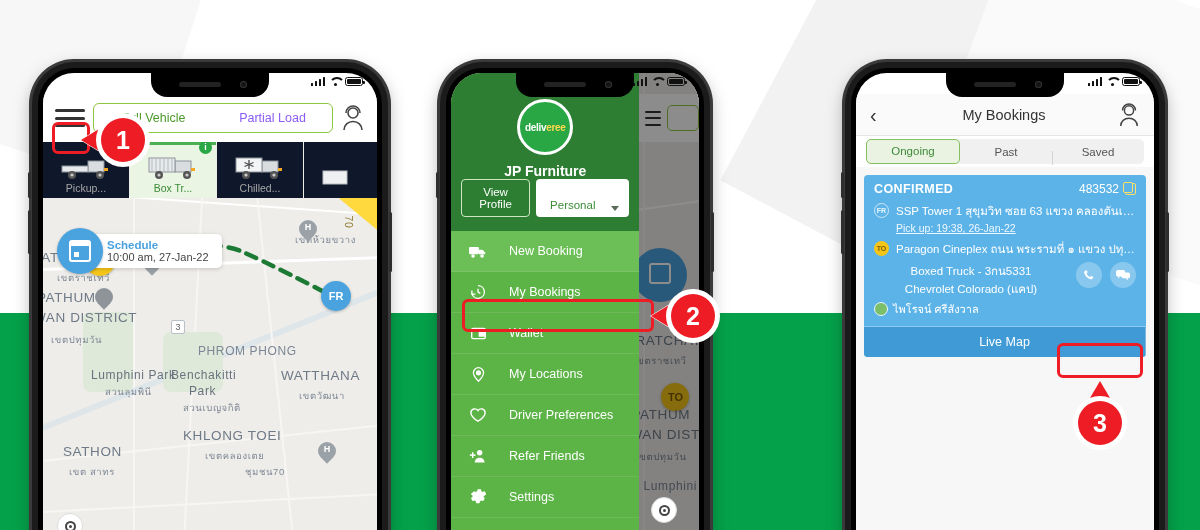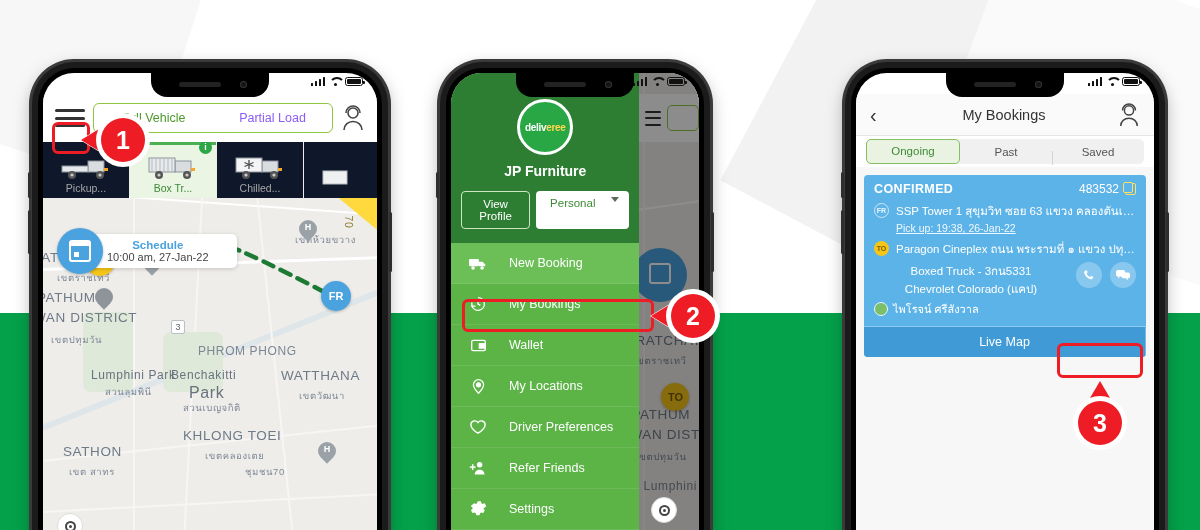--- a/index.html
+++ b/index.html
@@ -80,22 +80,22 @@
   .veh-i { position:absolute; top:-1px; right:4px; width:13px; height:13px; border-radius:50%;
            background:#2aa745; color:#fff; font-size:9px; line-height:13px; text-align:center; font-weight:bold; }
   .truck { width:56px; height:26px; position:relative; margin-bottom:1px; }
 
   .sched { position:absolute; left:14px; top:86px; z-index:14; display:flex; align-items:center; }
   .sched-circ { width:46px; height:46px; border-radius:50%; background:#4aa3df; display:flex;
                 align-items:center; justify-content:center; z-index:2; box-shadow:0 1px 3px rgba(0,0,0,.25); }
   .cal-ic { width:22px; height:21px; border:2.4px solid #fff; border-radius:3px; position:relative; }
   .cal-ic::before { content:""; position:absolute; left:-2.4px; right:-2.4px; top:-2.4px; height:6px; background:#fff; border-radius:3px 3px 0 0; }
   .cal-ic::after { content:""; position:absolute; left:3px; bottom:3px; width:5px; height:5px; background:#fff; }
-  .sched-box { background:#fff; border-radius:5px; padding:5px 28px 5px 18px; margin-left:-14px;
-               box-shadow:0 1px 4px rgba(0,0,0,.18);text-align:center; }
+  .sched-box { background:#fff; border-radius:5px; padding:5px 13px 5px 18px; margin-left:-14px;
+               box-shadow:0 1px 4px rgba(0,0,0,.18); }
   .sched-box .t1 { font-size:11.5px; color:#4aa3df; font-weight:bold; }
   .sched-box .t2 { font-size:11px; color:#444; }
 
   .pin { position:absolute; width:18px; height:24px; }
   .pin .head { position:absolute; left:0; top:0; width:18px; height:18px; border-radius:50% 50% 50% 0;
                transform:rotate(-45deg); background:#9aa2a8; }
   .pin .glyph { position:absolute; left:0; top:2px; width:18px; text-align:center; font-size:9px; color:#fff; font-weight:bold; }
   .circpin { position:absolute; width:30px; height:30px; border-radius:50%; color:#fff; font-size:11px;
              font-weight:bold; display:flex; align-items:center; justify-content:center;
              box-shadow:0 1px 3px rgba(0,0,0,.25); }
@@ -106,26 +106,26 @@
   .locbtn .d::after{content:"";position:absolute;inset:2px;background:#444;border-radius:50%;}
 
   
   #phone2 { left:440px; top:62px; width:270px; height:530px; }
   .p2-menu { position:absolute; top:0; left:0; width:76%; bottom:0; background:#5cb346; z-index:20; }
   .p2-head { background:#2d7d32; padding:26px 0 14px; text-align:center; }
   .logo-circ { width:56px; height:56px; border-radius:50%; background:#2aa745; border:3px solid #fff;
                margin:0 auto 8px; display:flex; align-items:center; justify-content:center; }
   .logo-txt { font-size:10px; font-weight:bold; color:#fff; letter-spacing:-.3px; }
   .logo-txt b { color:#ffd84d; }
-  .p2-name { color:#fff; font-size:14px; font-weight:bold; margin-bottom:12px; }
+  .p2-name { color:#fff; font-size:14px; font-weight:bold; margin-bottom:0; }
   .p2-btns { display:flex; justify-content:center; gap:6px; padding:0 10px; }
   .btn-outline { border:1px solid #cfe6c5; border-radius:4px; color:#fff; font-size:11.5px;
                  padding:6px 14px; background:transparent; }
   .btn-white { background:#fff; border-radius:4px; color:#3d8b37; font-size:11.5px; padding:6px 10px 6px 14px;
-               display:flex; align-items:flex-start; gap:16px; }
+               display:flex; align-items:flex-end; gap:16px; }
   .caret { width:0; height:0; border-left:4.5px solid transparent; border-right:4.5px solid transparent;
            border-top:5.5px solid #5a6b5a; }
   .mi { display:flex; align-items:center; height:41px; padding-left:18px; position:relative;
         border-bottom:1px solid rgba(255,255,255,.10); }
   .mi.first { background:#6cbf57; }
   .mi .mlbl { color:#fff; font-size:12.5px; margin-left:22px; }
   .mi .mic { width:18px; height:18px; flex:none; display:flex; align-items:center; justify-content:center; }
   .p2-mapdark { position:absolute; top:0; right:0; width:24%; bottom:0; background:#6d6c64; z-index:10; overflow:hidden; }
   .dark-ov { position:absolute; inset:0; background:rgba(0,0,0,.45); z-index:9; }
   .p2-topbar { position:absolute; top:21px; right:0; width:24%; height:48px; background:#fff; z-index:14;
@@ -230,21 +230,21 @@
 
         <div class="maplabel big" style="left:-12px; top:108px;">RATCHATHEWI</div>
         <div class="maplabel th" style="left:14px; top:128px;">เขตราชเทวี</div>
         <div class="maplabel big" style="left:-6px; top:148px;">PATHUM</div>
         <div class="maplabel big" style="left:-10px; top:168px;">WAN DISTRICT</div>
         <div class="maplabel th" style="left:8px; top:190px;">เขตปทุมวัน</div>
         <div class="maplabel" style="left:155px; top:202px; font-size:12px;">PHROM PHONG</div>
         <div class="maplabel" style="left:48px; top:226px; font-size:12px; color:#68737f;">Lumphini Park</div>
         <div class="maplabel th" style="left:62px; top:242px;">สวนลุมพินี</div>
         <div class="maplabel" style="left:128px; top:226px; font-size:12px; color:#68737f;">Benchakitti</div>
-        <div class="maplabel" style="left:146px; top:242px; font-size:16px; color:#68737f;">Park</div>
+        <div class="maplabel" style="left:146px; top:242px; font-size:12px; color:#68737f;">Park</div>
         <div class="maplabel th" style="left:140px; top:258px;">สวนเบญจกิติ</div>
         <div class="maplabel big" style="left:238px; top:226px;">WATTHANA</div>
         <div class="maplabel th" style="left:256px; top:246px;">เขตวัฒนา</div>
         <div class="maplabel big" style="left:140px; top:286px;text-align:right;">KHLONG TOEI</div>
         <div class="maplabel th" style="left:162px; top:306px;">เขตคลองเตย</div>
         <div class="maplabel big" style="left:20px; top:302px;">SATHON</div>
         <div class="maplabel th" style="left:26px; top:322px;">เขต สาทร</div>
         <div class="maplabel th" style="left:202px; top:322px;">ชุมชน70</div>
         <div class="maplabel th" style="left:252px; top:90px;">เขตห้วยขวาง</div>
         <div style="position:absolute; left:128px; top:178px; width:14px; height:14px; background:#fff; border:1px solid #b9c0c7; border-radius:2px; font-size:9px; text-align:center; line-height:12px; color:#666;">3</div>

